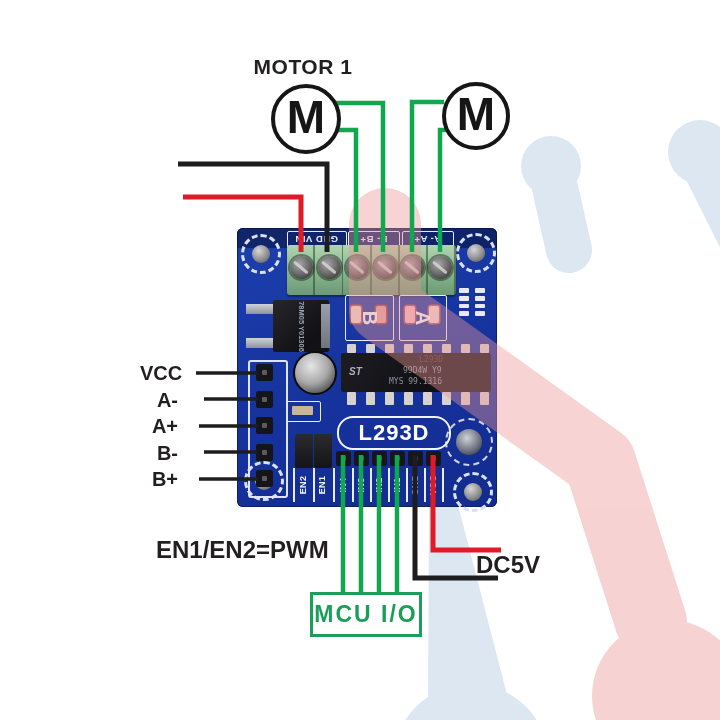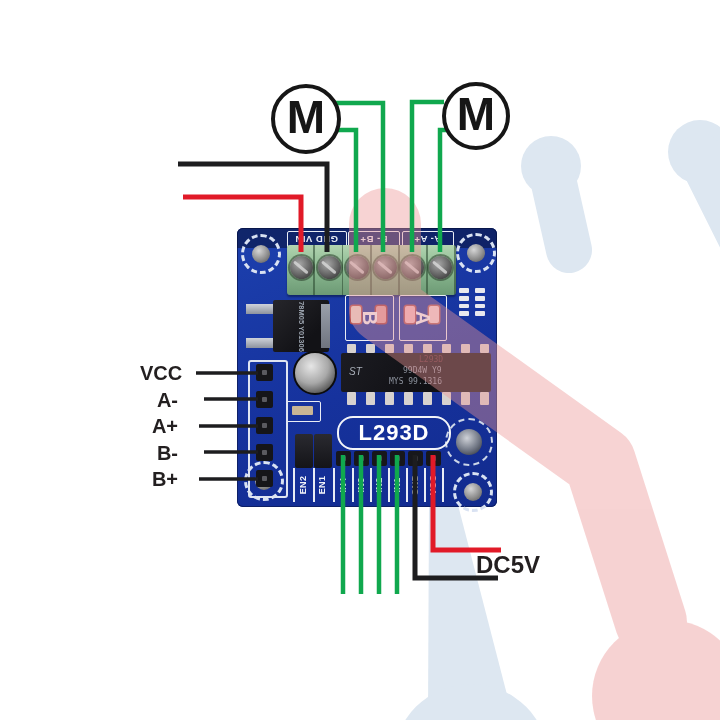--- a/index.html
+++ b/index.html
@@ -75,21 +75,21 @@
 
   #resistor{position:absolute;left:49px;top:173px;width:33px;height:19px;border:1.5px solid #e9edf5;border-radius:2px;}
   #resistor i{position:absolute;left:5px;top:4px;width:21px;height:9px;background:#c9b695;display:block;border-radius:1px;}
 
   
   #chip{position:absolute;left:104px;top:116px;width:150px;height:64px;}
   #chip .cbody{position:absolute;left:0;top:9px;width:150px;height:39px;
         background:linear-gradient(120deg,#1c1c22,#101014 60%);border-radius:2px;}
   #chip .pin{position:absolute;width:9px;background:#d7d2cf;border-radius:1px;}
   #chip .ctext{position:absolute;font-size:8px;color:#8d939e;white-space:nowrap;font-family:"DejaVu Sans Mono",monospace;}
-  #chip .stlogo{position:absolute;left:8px;top:22px;font-size:10px;font-style:italic;font-weight:400;color:#aab0ba;}
+  #chip .stlogo{position:absolute;left:8px;top:22px;font-size:10px;font-style:italic;font-weight:700;color:#aab0ba;}
 
   #pill{position:absolute;left:100px;top:188px;width:110px;height:30px;border:2.5px solid #f2f4f8;border-radius:16px;
         display:flex;align-items:center;justify-content:center;}
   #pill span{color:#ffffff;font-size:22px;font-weight:700;letter-spacing:1px;}
 
   
   #left-header{position:absolute;left:11px;top:132px;width:36px;height:134px;border:2px solid #dfe5f2;border-radius:3px;}
   .hpin{position:absolute;width:17px;height:17px;background:#151519;border-radius:2px;
         display:flex;align-items:center;justify-content:center;}
   .hpin i{width:5px;height:5px;background:#5a5a60;border-radius:1px;display:block;}
@@ -305,31 +305,36 @@
 
     <line x1="343" y1="455" x2="343" y2="594" stroke="#10a84e" stroke-width="4.5"></line>
     <line x1="361" y1="455" x2="361" y2="594" stroke="#10a84e" stroke-width="4.5"></line>
     <line x1="379" y1="455" x2="379" y2="594" stroke="#10a84e" stroke-width="4.5"></line>
     <line x1="397" y1="455" x2="397" y2="594" stroke="#10a84e" stroke-width="4.5"></line>
 
     <polyline points="433,455 433,550 501,550" fill="none" stroke="#e11a28" stroke-width="5"></polyline>
     <polyline points="415,455 415,578 498,578" fill="none" stroke="#1d1d1f" stroke-width="5"></polyline>
   </svg>
 
+  <div class="lbl motor-title" style="left:238px;top:55px;z-index:6;">MOTOR 1</div>
 
   <div class="motor" style="left:271px;top:84px;width:62px;height:62px;">
     <span>M</span>
     </div>
   <div class="motor" style="left:442px;top:82px;width:60px;height:60px;">
     <span>M</span>
     </div>
 
 
   <div class="lbl" style="left:140px;top:362px;width:38px;text-align:right;font-size:20px;z-index:6;">VCC</div>
   <div class="lbl" style="left:140px;top:389px;width:38px;text-align:right;font-size:20px;z-index:6;">A-</div>
   <div class="lbl" style="left:140px;top:415px;width:38px;text-align:right;font-size:20px;z-index:6;">A+</div>
   <div class="lbl" style="left:140px;top:442px;width:38px;text-align:right;font-size:20px;z-index:6;">B-</div>
   <div class="lbl" style="left:140px;top:468px;width:38px;text-align:right;font-size:20px;z-index:6;">B+</div>
 
+  <div class="lbl big" style="left:156px;top:536px;z-index:6;">EN1/EN2=PWM</div>
   <div class="lbl big" style="left:476px;top:551px;z-index:6;">DC5V</div>
 
+  <div id="mcu-box">
+    <span>MCU I/O</span>
+  </div>
 
 </div>
 
 </body></html>

